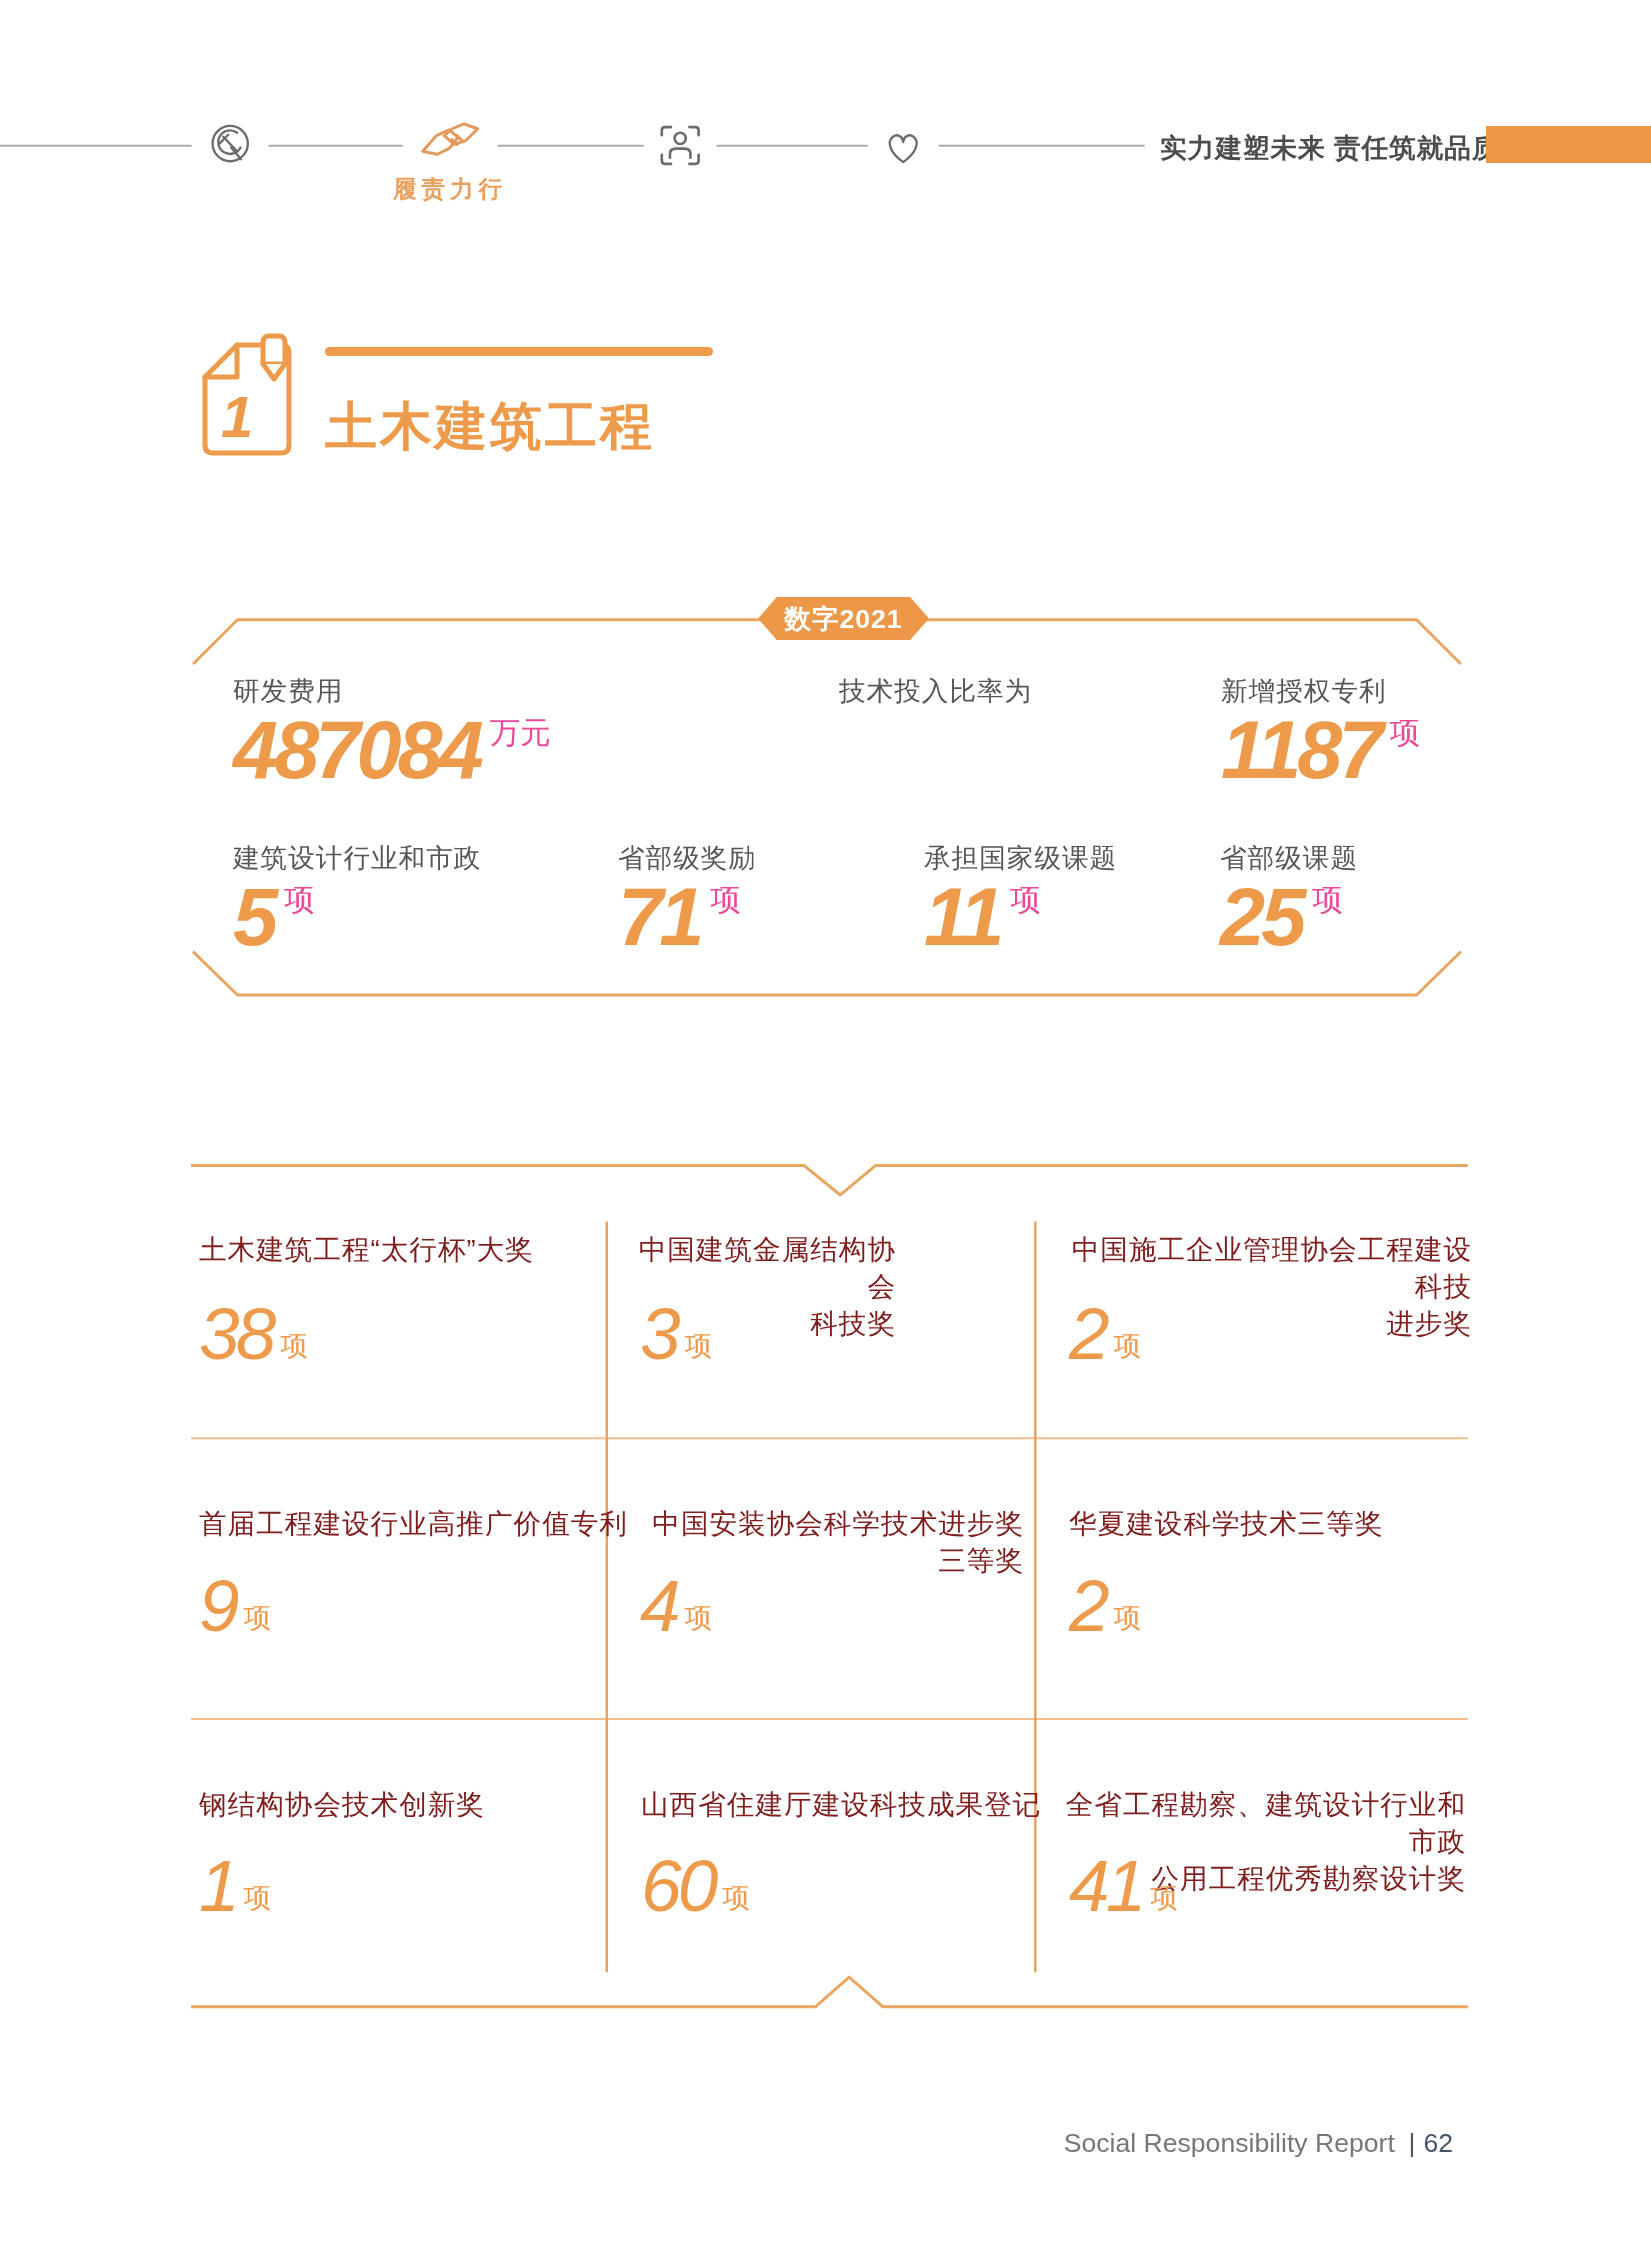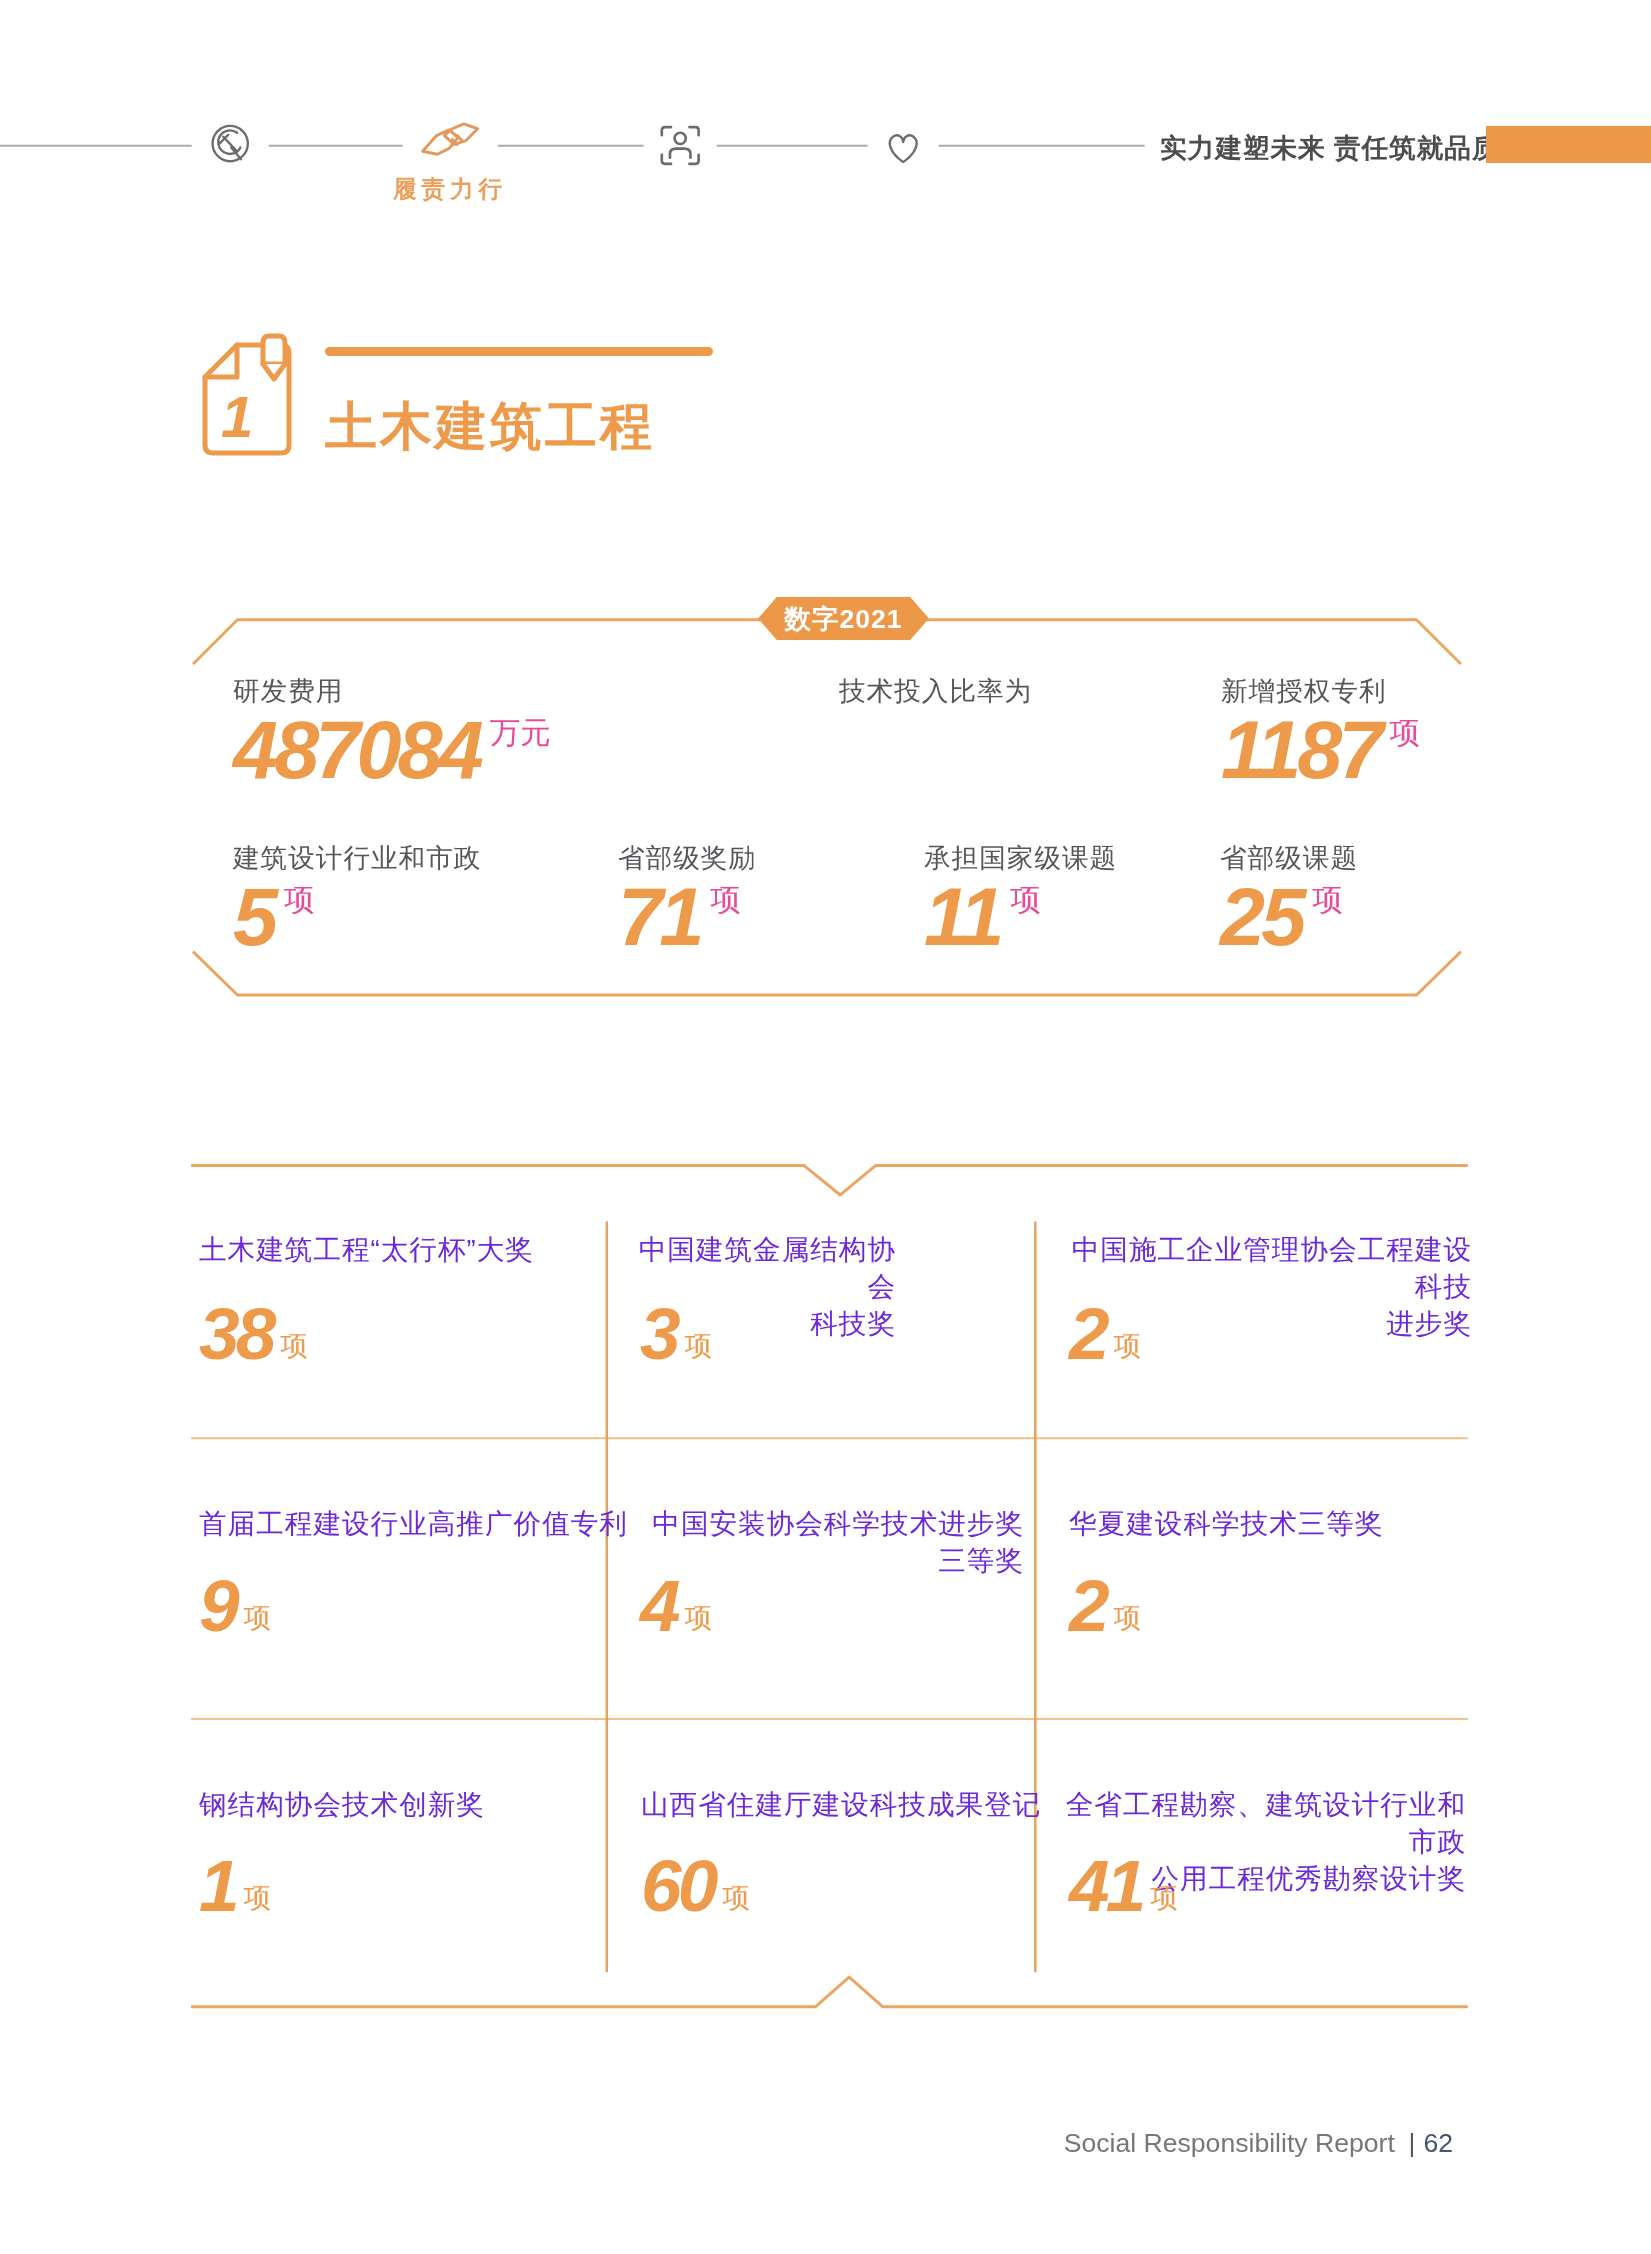--- a/index.html
+++ b/index.html
@@ -28,24 +28,24 @@
          font-weight:600;letter-spacing:1px;}
   .stat{position:absolute;z-index:2;}
   .s-label{font-size:26.6px;line-height:35px;color:#55565A;letter-spacing:1px;white-space:nowrap;}
   .s-value{display:flex;margin-top:3.9px;}
   .s-num{font-style:italic;font-weight:700;font-size:81px;line-height:0.92;color:#EE9A4B;letter-spacing:-3.9px;}
   .s-unit{font-size:30.5px;color:#ec4899;margin-left:9.9px;padding-bottom:3.9px;letter-spacing:0;}
   #s11{left:233px;top:674px;} #s12{left:839px;top:674px;} #s13{left:1221px;top:674px;}
   #s21{left:233px;top:841px;} #s22{left:618px;top:841px;} #s23{left:924px;top:841px;} #s24{left:1220px;top:841px;}
 
   
-  .a-label{position:absolute;font-size:27.6px;line-height:37px;color:#6d28d9;letter-spacing:1px;
+  .a-label{position:absolute;font-size:27.6px;line-height:37px;color:#7f1d1d;letter-spacing:1px;
            white-space:pre-line;z-index:2;}
   .a-num{position:absolute;display:flex;align-items:flex-end;z-index:2;}
-  .g-num{font-style:italic;font-weight:700;font-size:73px;line-height:0.92;color:#EE9A4B;letter-spacing:-3.9px;}
+  .g-num{font-style:italic;font-weight:400;font-size:73px;line-height:0.92;color:#EE9A4B;letter-spacing:-3.9px;}
   .g-unit{font-size:27.6px;color:#EE9A4B;margin-left:7.9px;padding-bottom:3px;}
   .ta-r{text-align:right;}
   #al1{left:199px;top:1231px;}                          #an1{left:199px;top:1300px;}
   #al2{left:630px;top:1231px;width:266px;}              #an2{left:640px;top:1300px;}
   #al3{left:1064px;top:1231px;width:408px;}             #an3{left:1069px;top:1300px;}
   #al4{left:199px;top:1505px;}                          #an4{left:199px;top:1572px;}
   #al5{left:630px;top:1505px;width:394px;}              #an5{left:640px;top:1572px;}
   #al6{left:1069px;top:1505px;}                         #an6{left:1069px;top:1572px;}
   #al7{left:199px;top:1786px;}                          #an7{left:199px;top:1852px;}
   #al8{left:641px;top:1786px;}                          #an8{left:641px;top:1852px;}

